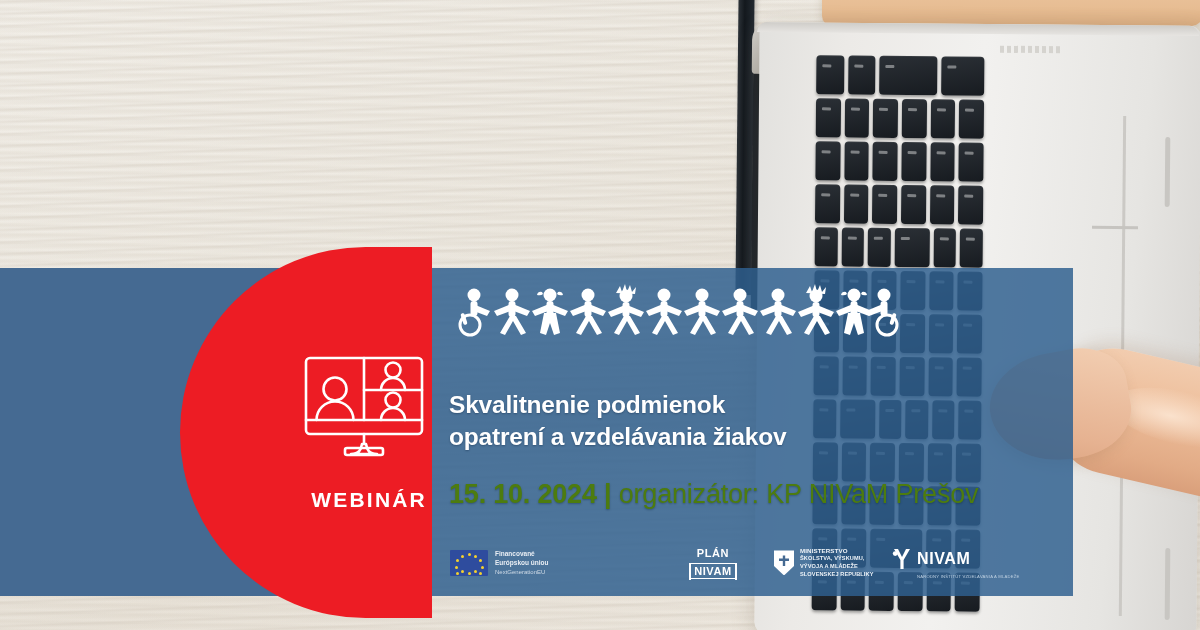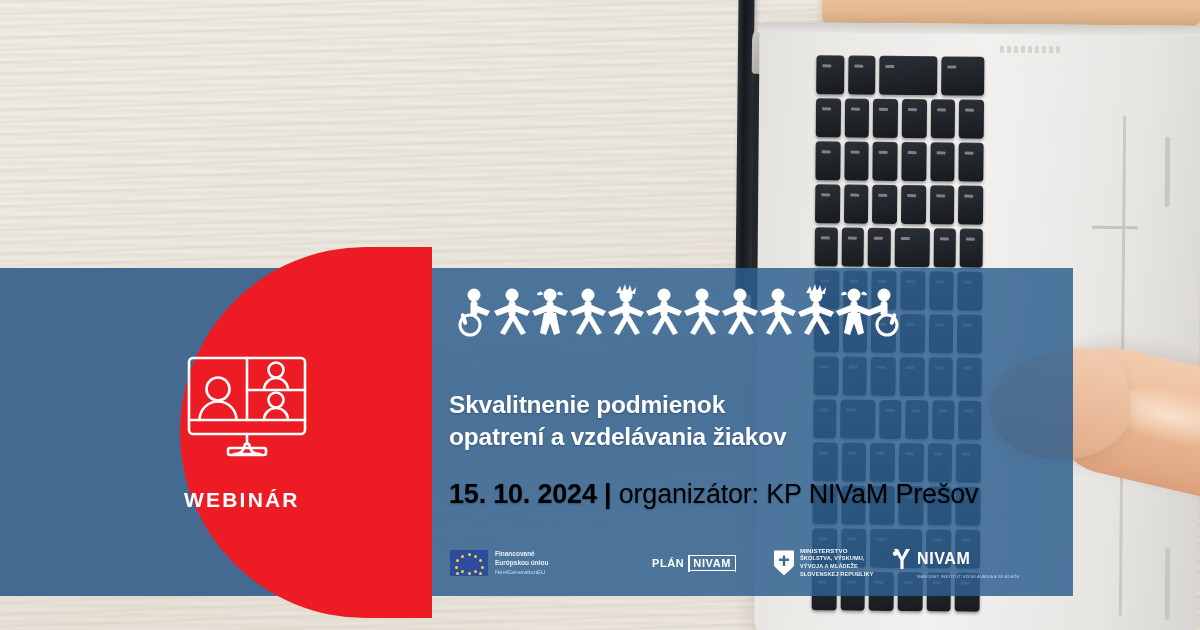--- a/index.html
+++ b/index.html
@@ -132,23 +132,23 @@
   }
 
   
   .red-shape{
     position:absolute;left:180px;top:247px;width:252px;height:371px;
     background:var(--red,#ED1C24);
     border-radius:186px 0 0 186px;
     z-index:3;
   }
   .webinar-block{
-    position:absolute;left:184px;top:247px;width:252px;height:371px;
+    position:absolute;left:175px;top:247px;width:252px;height:371px;
     z-index:5;display:flex;flex-direction:column;
-    align-items:flex-start;justify-content:center;gap:30px;
+    align-items:flex-end;justify-content:center;gap:30px;
   }
   .monitor-icon{display:block;}
   .webinar-label{
     color:#fff;font-weight:700;font-size:21px;letter-spacing:2.2px;
   }
 
   
   .blue-panel{
     position:absolute;left:0;top:268px;width:1073px;height:328px;
     background:rgba(47,95,143,0.84);
@@ -167,21 +167,21 @@
   .people-row{position:absolute;left:2px;top:15px;}
   .headline{
     position:absolute;left:1px;top:85px;
     font-size:24.5px;line-height:1.29;font-weight:700;
     letter-spacing:-0.2px;color:#ffffff;
     text-shadow:0 1px 2px rgba(10,30,55,.35);
     margin-top:36px;
   }
   .meta{
     position:absolute;left:1px;top:211px;
-    font-size:27px;color:#000000;letter-spacing:-0.2px;
+    font-size:27px;color:#4d7c0f;letter-spacing:-0.2px;
     text-shadow:0 1px 2px rgba(10,30,55,.35);
     white-space:nowrap;
   }
   .meta .date{font-weight:700;}
   .meta .bar{font-weight:700;}
   .meta .org{font-weight:400;}
 
   
   .logos{
     position:absolute;left:2px;top:272px;width:612px;height:46px;
@@ -193,21 +193,21 @@
     width:38px;height:26px;background:#2e4c9e;border-radius:1px;
     position:relative;flex:0 0 auto;
   }
   .eu-star{
     position:absolute;width:3px;height:3px;background:#f5d12e;
     border-radius:50%;
   }
   .eu-text{font-size:6.5px;line-height:1.36;color:#e9eef4;font-weight:700;}
   .eu-text .sub{font-weight:400;color:#cfdbe7;font-size:6px;}
 
-  .plan-logo{width:122px;gap:4px;}
+  .plan-logo{width:122px;gap:4px;flex-direction:column;}
   .plan-word{font-size:11px;font-weight:700;color:#fff;letter-spacing:.6px;}
   .plan-brk{
     font-size:11px;font-weight:700;color:#fff;letter-spacing:.6px;
     border-top:1.5px solid #fff;border-bottom:1.5px solid #fff;
     padding:1px 5px;position:relative;
   }
   .plan-brk::before,.plan-brk::after{
     content:"";position:absolute;top:-1.5px;bottom:-1.5px;width:1.5px;background:#fff;
   }
   .plan-brk::before{left:0;}

